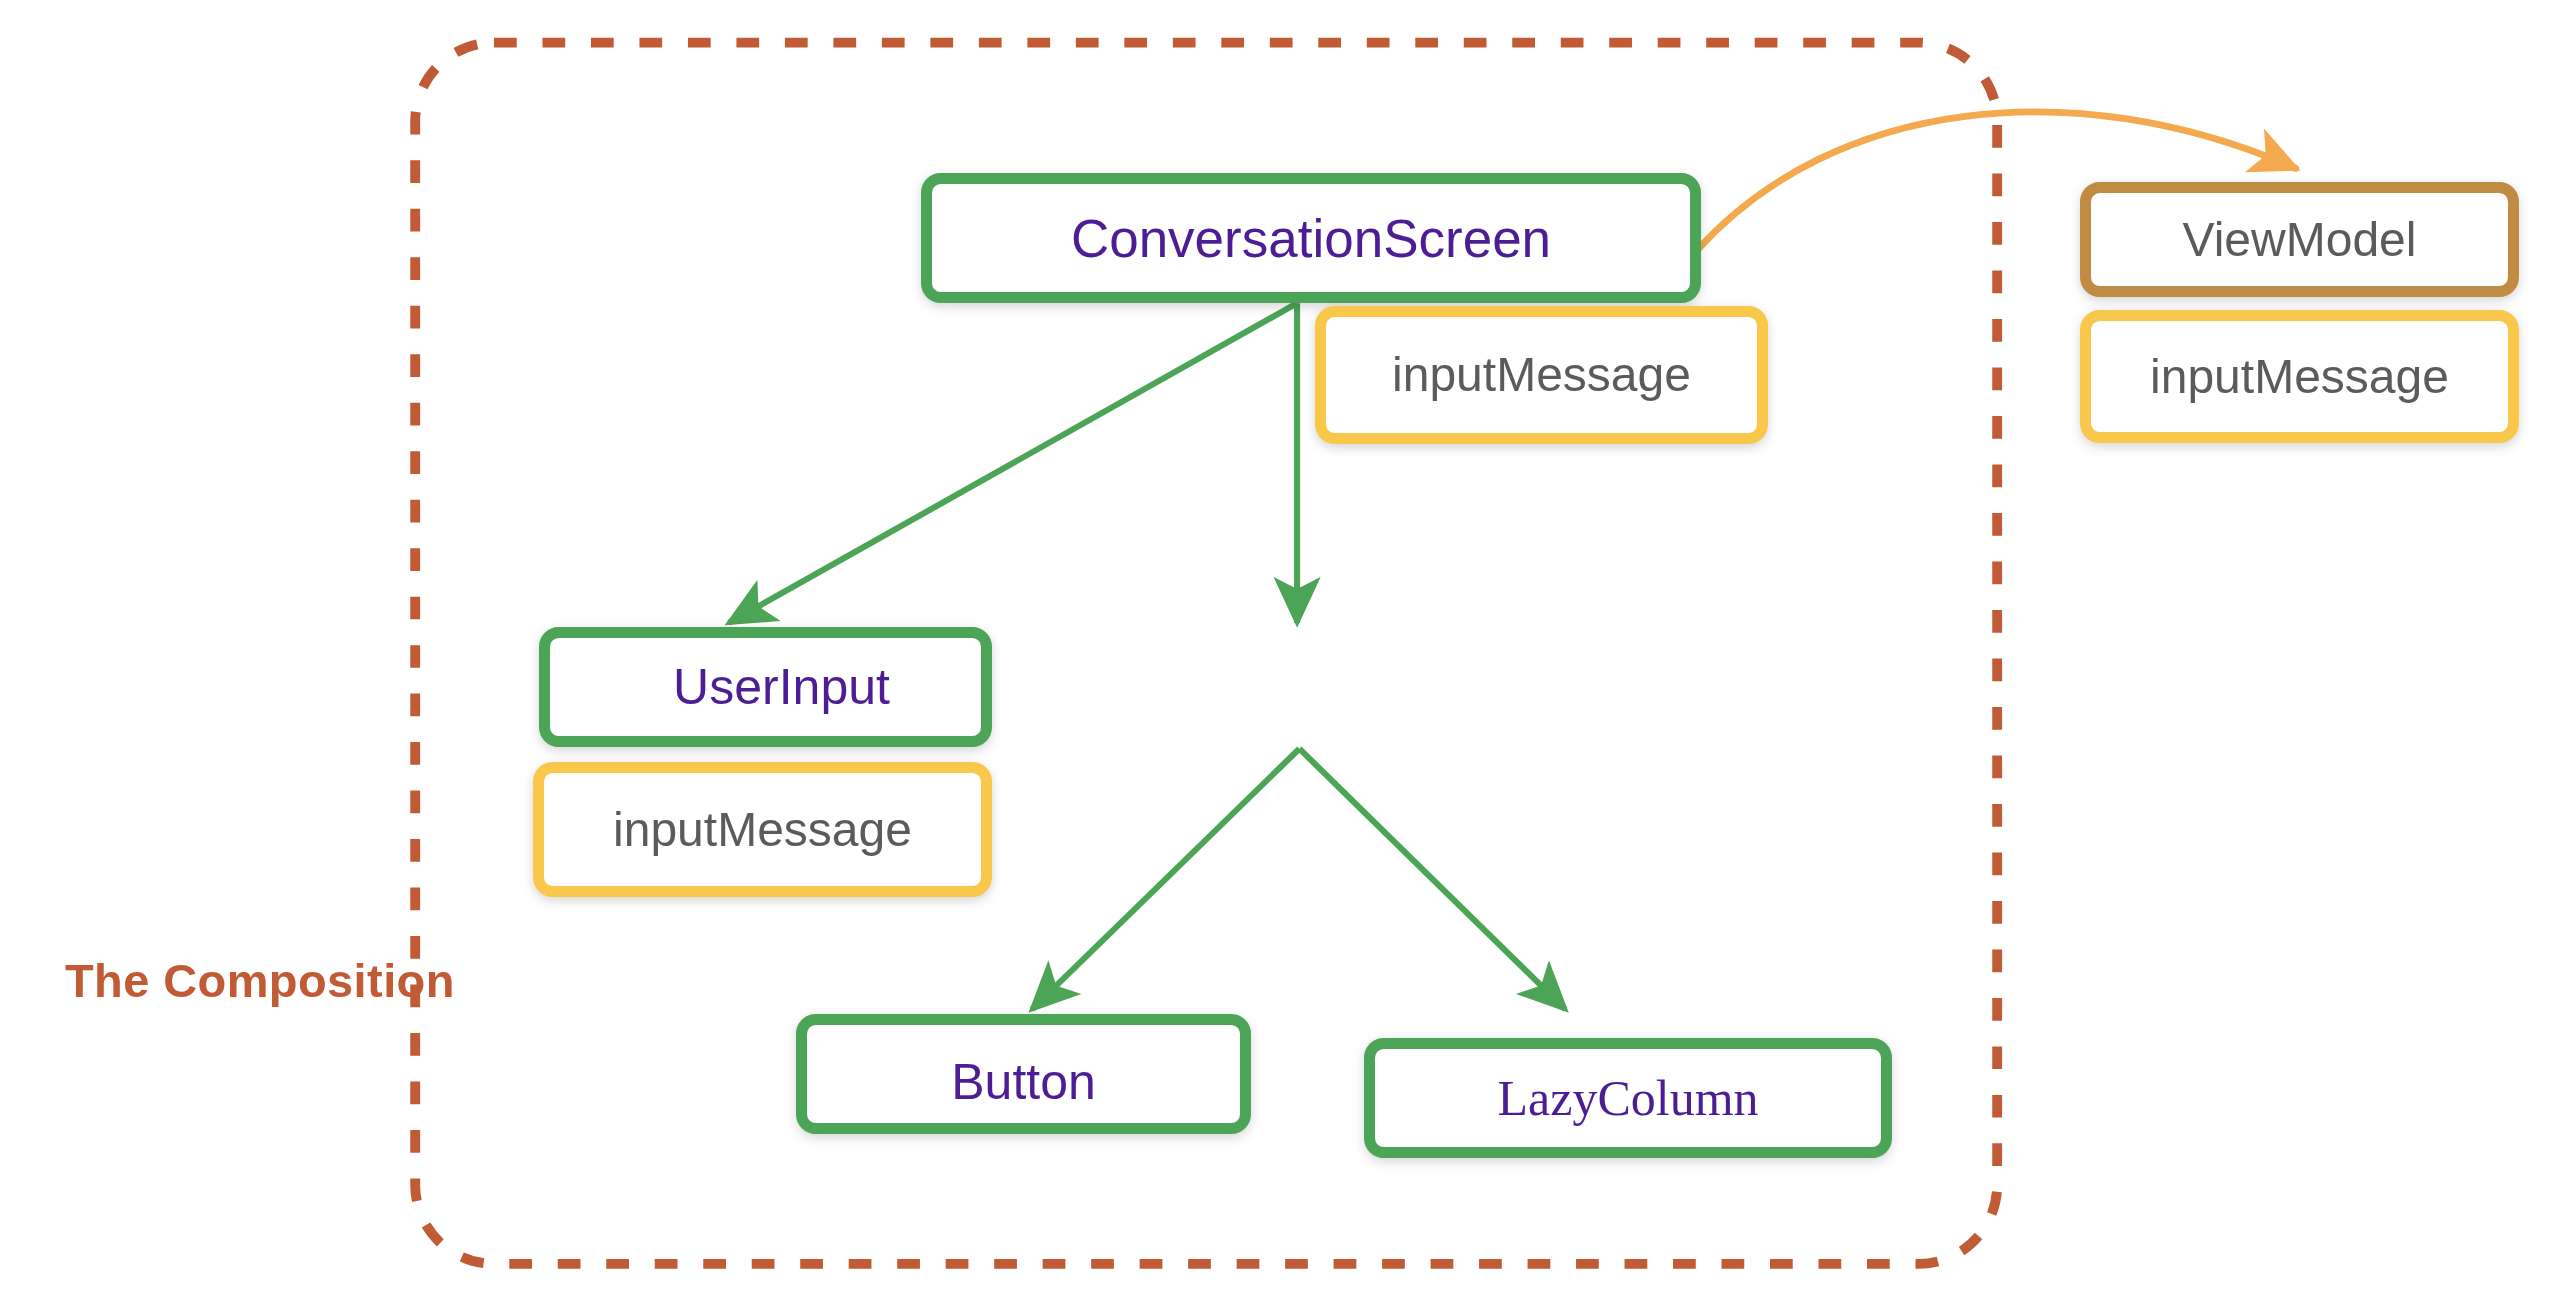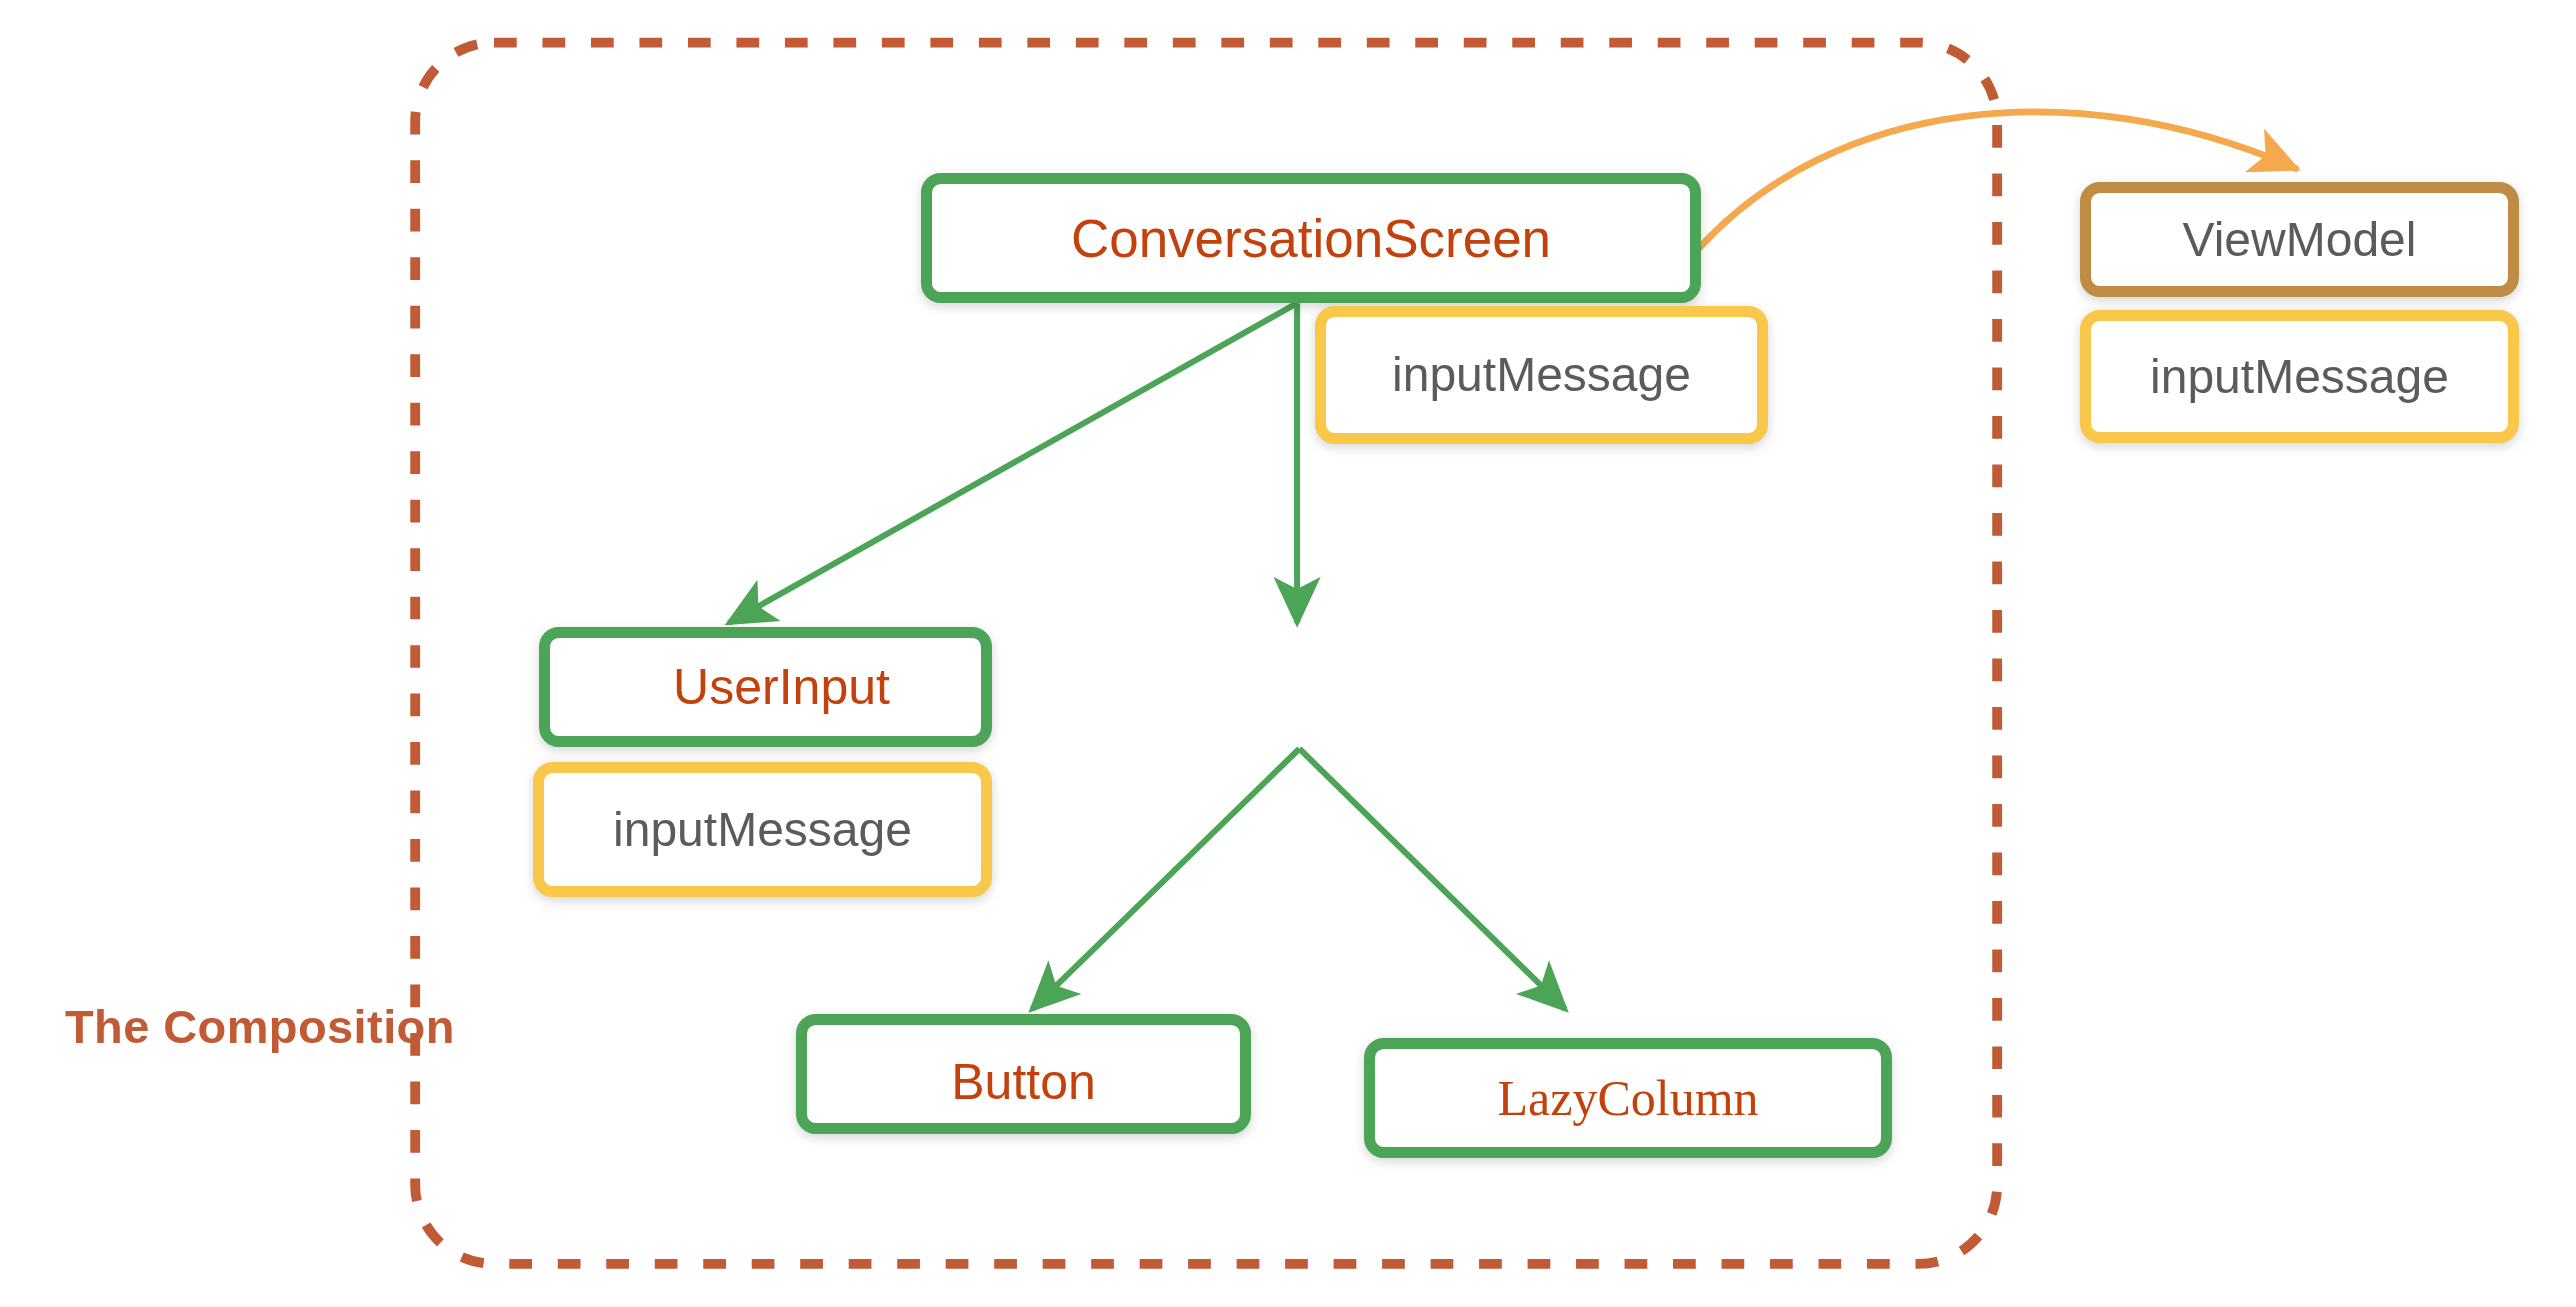--- a/index.html
+++ b/index.html
@@ -17,31 +17,30 @@
     border-radius:19.7px;
     display:flex; align-items:center; justify-content:center;
     box-shadow:0 3.8px 10.6px rgba(0,0,0,0.16);
   }
   .node-label { white-space:nowrap; line-height:1; }
 
   .green    { border-color:#4CA457; border-width:11.4px; }
   .yellow   { border-color:#F9C84B; border-width:11.4px;margin-top:16px; }
   .brown    { border-color:#C08B42; border-width:11.4px; }
 
-  .txt-dark { color:#c2410c; }
+  .txt-dark { color:#4c1d95; }
   .txt-gray { color:#5b5b5b; }
 
   #composition-label {
     position:absolute;
     color:#C05B35;
     font-weight:bold;
     font-size:47px;
     letter-spacing:0.4px;
     white-space:nowrap;
-    margin-top:46px;
   }
 </style>
 </head>
 <body>
 
 <div id="stage">
 
   <svg class="layer" viewBox="0 0 3400 1726">
     <defs>
       <marker id="ah-green" markerWidth="9" markerHeight="9" refX="7.6" refY="4.5" orient="auto" markerUnits="strokeWidth">

